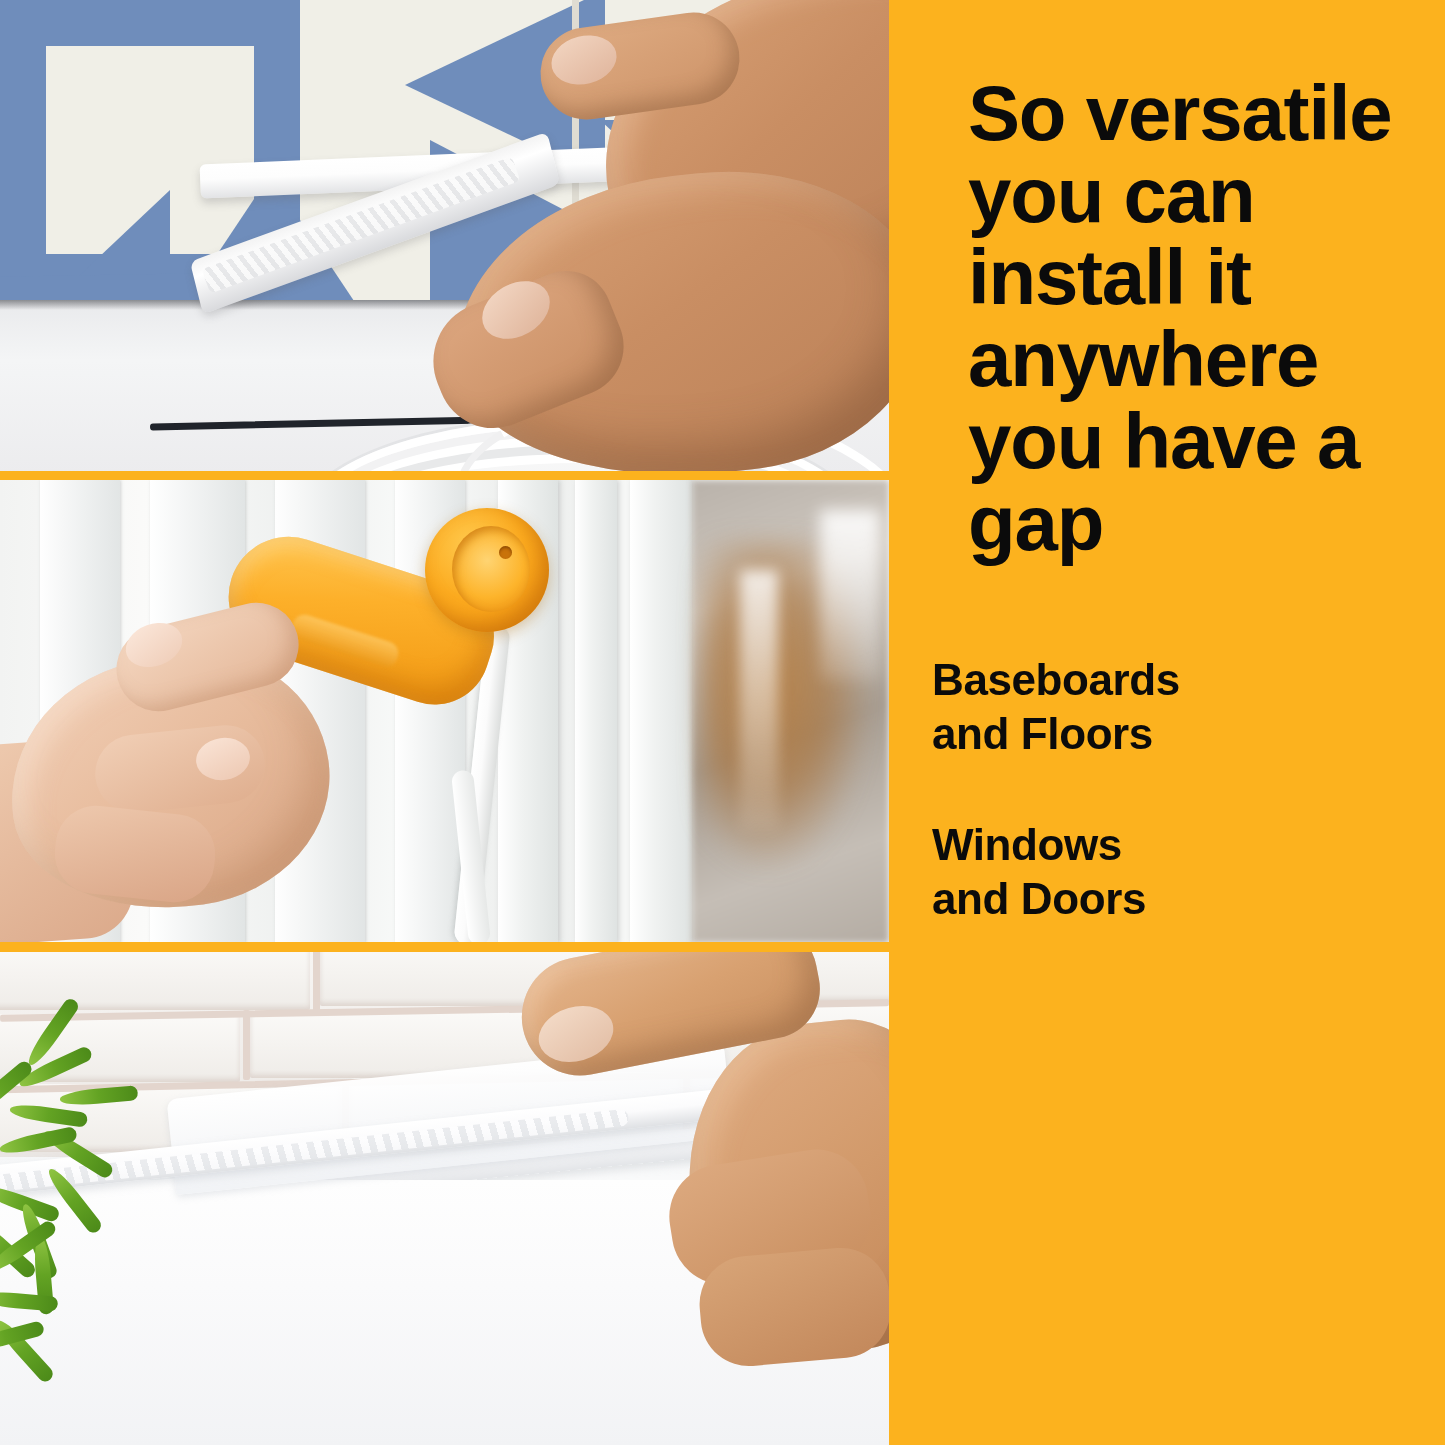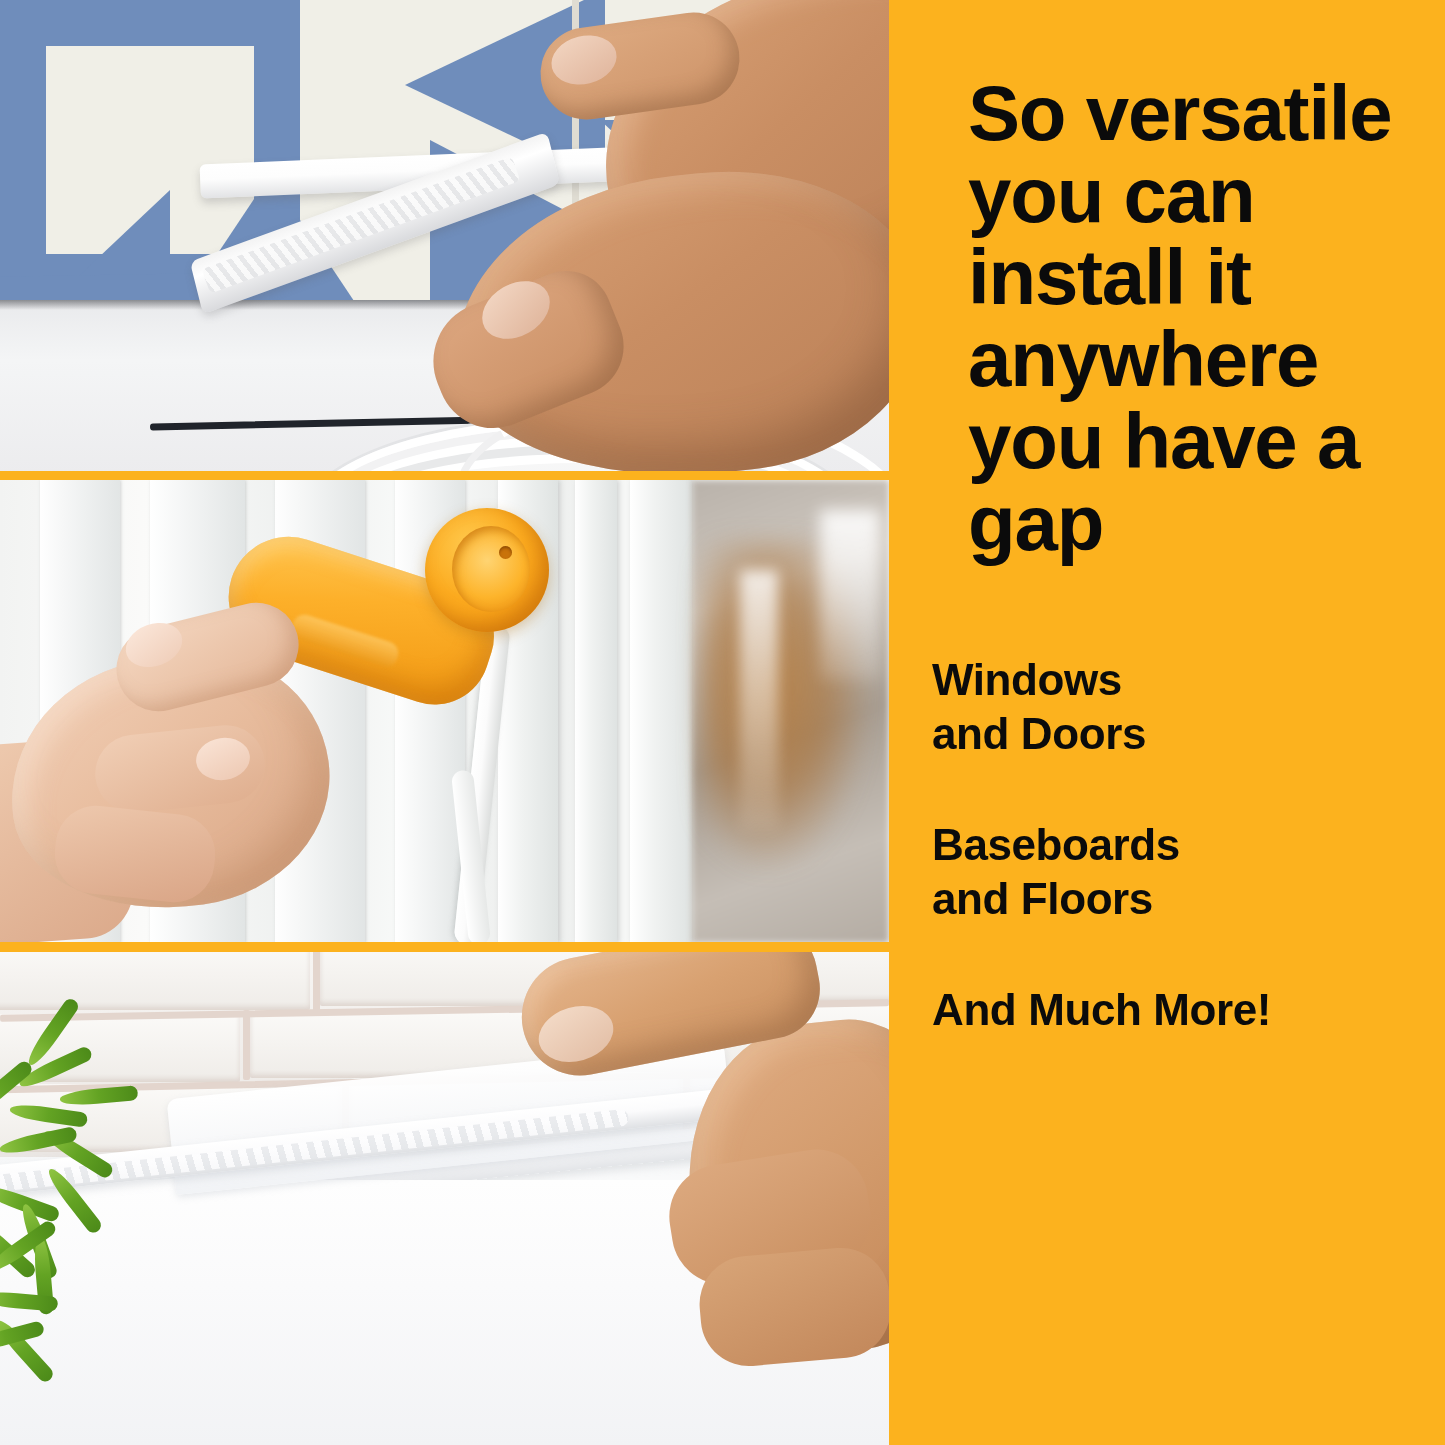--- a/index.html
+++ b/index.html
@@ -548,21 +548,20 @@
       <div class="h3-knuckle2"></div>
       <div class="h3-finger"></div>
       <div class="h3-nail"></div>
     </div>
   </div>
 
   <div class="text-col">
     <h1 class="headline">So versatile you can install it anywhere you have a gap</h1>
 
     <div class="bullets">
+      <div class="bullet">Baseboards
+and Floors</div>
       <div class="bullet">Windows
 and Doors</div>
-      <div class="bullet">Baseboards
-and Floors</div>
-      <div class="bullet">And Much More!</div>
     </div>
   </div>
 
 </div>
 
 </body></html>

